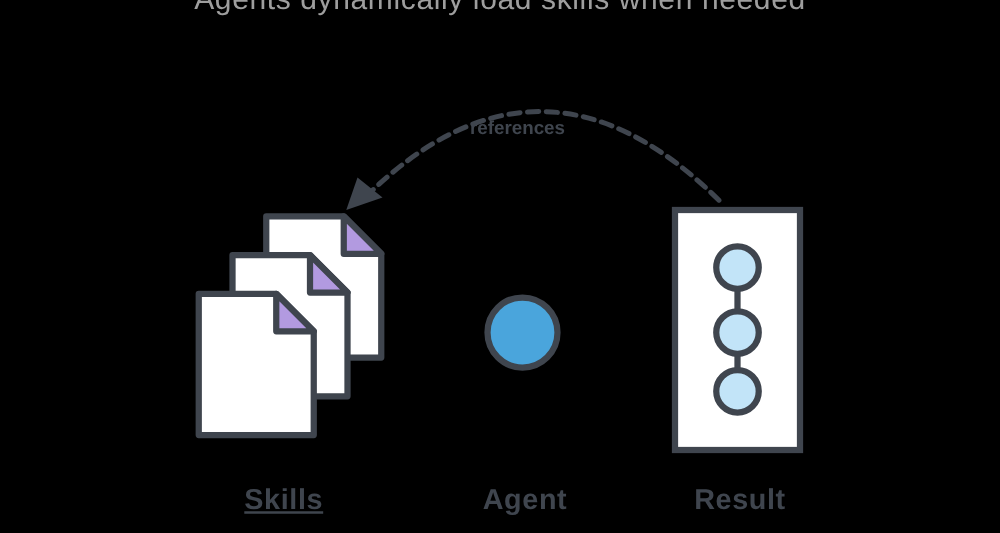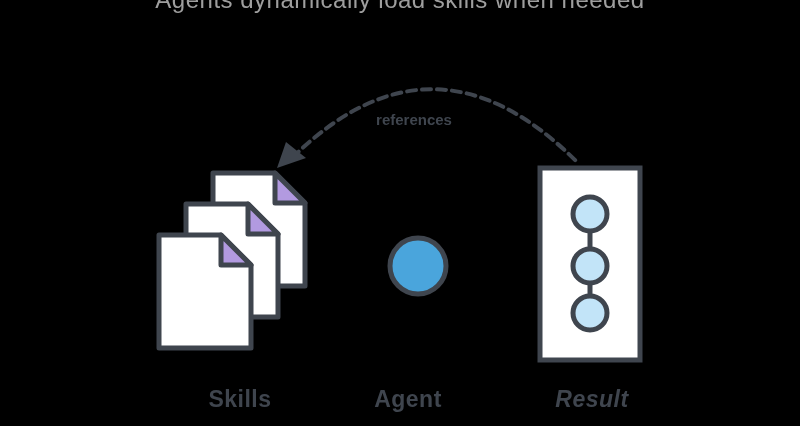--- a/index.html
+++ b/index.html
@@ -35,37 +35,37 @@
     top:-13px;               
     left:0;width:800px;
     text-align:center;
     color:var(--title-text);
     font-size:24px;line-height:26px;
     letter-spacing:0.5px;
     white-space:nowrap;
   }
   .arc-label{
     position:absolute;
-    left:314px;top:111px;width:200px;
+    left:314px;top:94px;width:200px;
     text-align:center;
     color:var(--label-text);
     font-size:15px;line-height:18px;
     font-weight:600;
   }
   .item-label{
     position:absolute;
     top:386px;width:160px;
     text-align:center;
     color:var(--label-text);
     font-size:23px;font-weight:600;
     letter-spacing:0.5px;
   }
-  .label-skills{left:160px;}
-  .label-agent{left:328px;}
-  .label-result{left:512px;font-style:italic;}
+  .label-skills{left:147px;text-decoration:underline;}
+  .label-agent{left:340px;}
+  .label-result{left:512px;}
 </style>
 </head>
 <body>
 
 <div class="stage">
 
   <div class="page-title">Agents dynamically load skills when needed</div>
 
   <svg width="800" height="426" viewBox="0 0 800 426">
 

